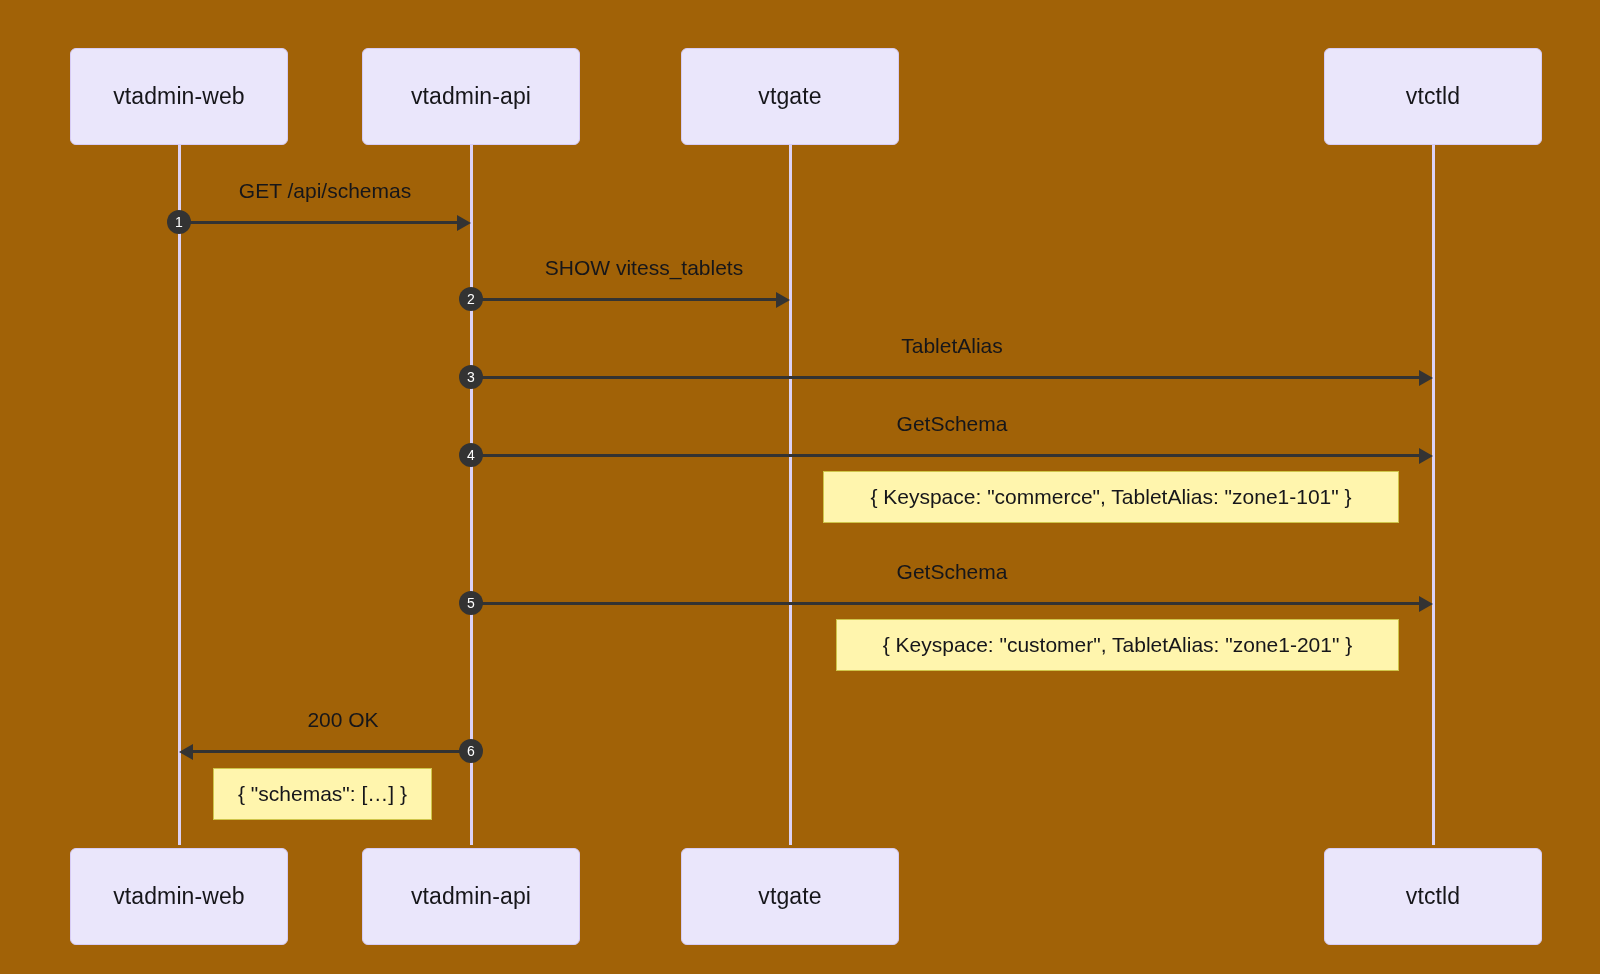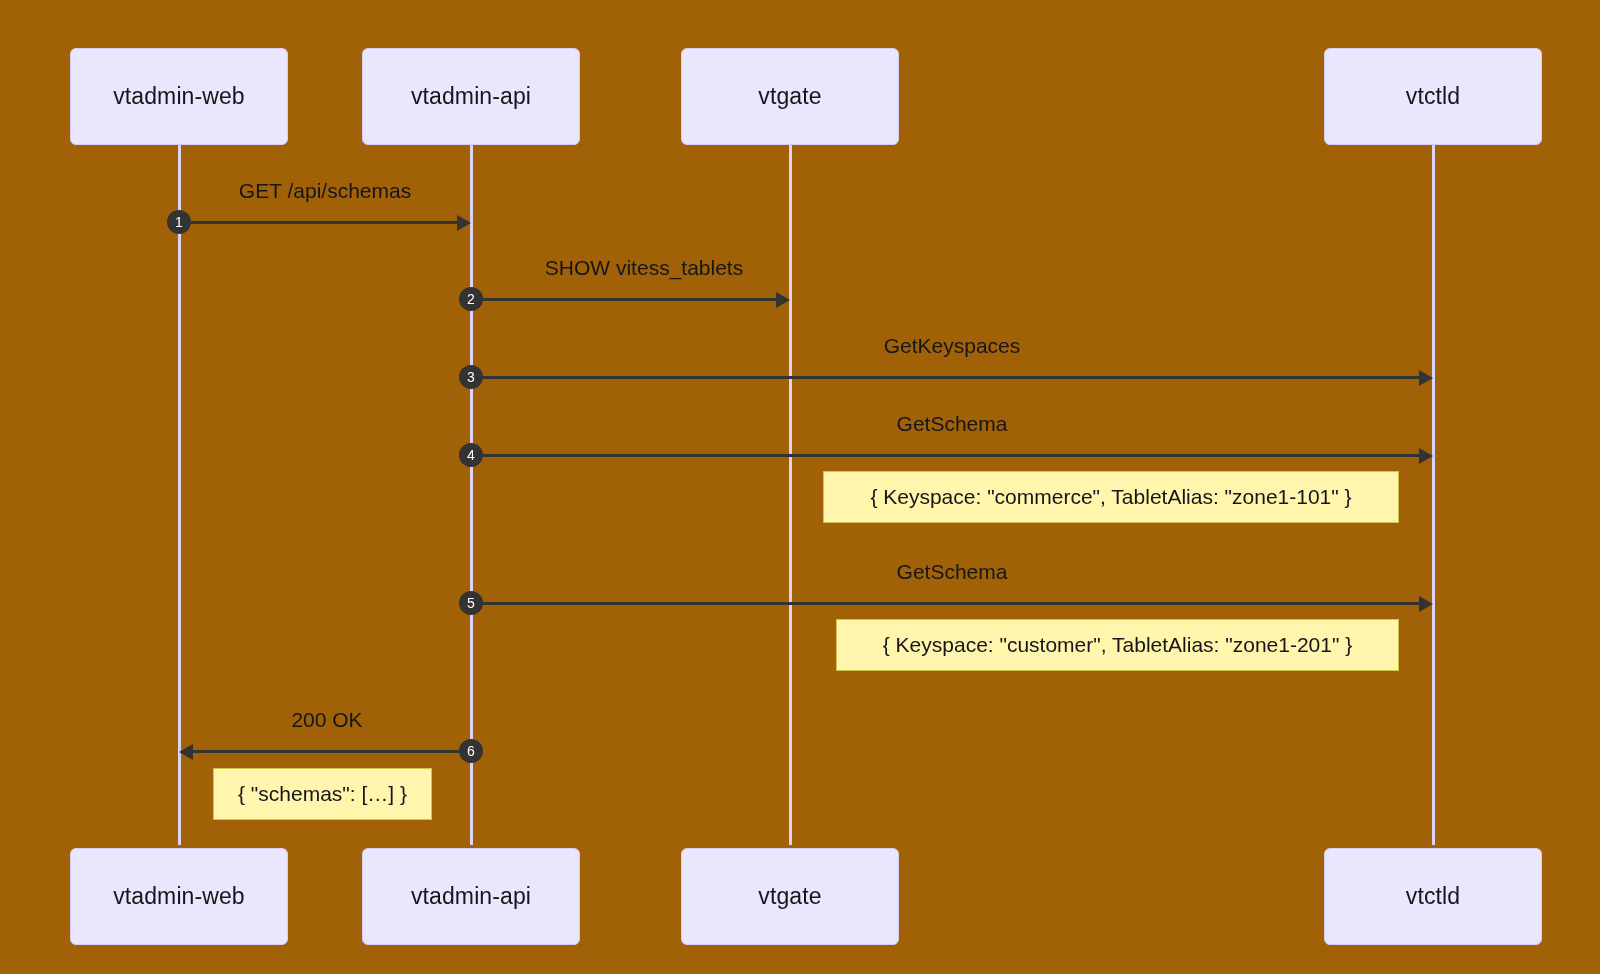--- a/index.html
+++ b/index.html
@@ -153,21 +153,21 @@
   <div class="message" style="left:471px; top:298px; width:319px;">
     <div class="msg-line" style="width:305px;"></div>
     <div class="arrow-head right" style="left:305px;"></div>
     <div class="msg-label" style="left:173px;">SHOW vitess_tablets</div>
     <div class="seq-num" style="left:-12px;">2</div>
   </div>
 
   <div class="message" style="left:471px; top:376px; width:962px;">
     <div class="msg-line" style="width:948px;"></div>
     <div class="arrow-head right" style="left:948px;"></div>
-    <div class="msg-label" style="left:481px;">GetKeyspaces</div>
+    <div class="msg-label" style="left:481px;">TabletAlias</div>
     <div class="seq-num" style="left:-12px;">3</div>
   </div>
 
   <div class="message" style="left:471px; top:454px; width:962px;">
     <div class="msg-line" style="width:948px;"></div>
     <div class="arrow-head right" style="left:948px;"></div>
     <div class="msg-label" style="left:481px;">GetSchema</div>
     <div class="seq-num" style="left:-12px;">4</div>
   </div>
 
@@ -182,20 +182,20 @@
     <div class="seq-num" style="left:-12px;">5</div>
   </div>
 
   <div class="note" style="left:836px; top:619px; width:563px; height:52px;">
     <span>{ Keyspace: "customer", TabletAlias: "zone1-201" }</span>
   </div>
 
   <div class="message" style="left:179px; top:750px; width:292px;">
     <div class="msg-line" style="left:14px; width:278px;"></div>
     <div class="arrow-head left" style="left:0px;"></div>
-    <div class="msg-label" style="left:148px;">200 OK</div>
+    <div class="msg-label" style="left:164px;">200 OK</div>
     <div class="seq-num" style="left:280px;">6</div>
   </div>
 
   <div class="note" style="left:213px; top:768px; width:219px; height:52px;">
     <span>{ "schemas": […] }</span>
   </div>
 </div>
 
 </body></html>

